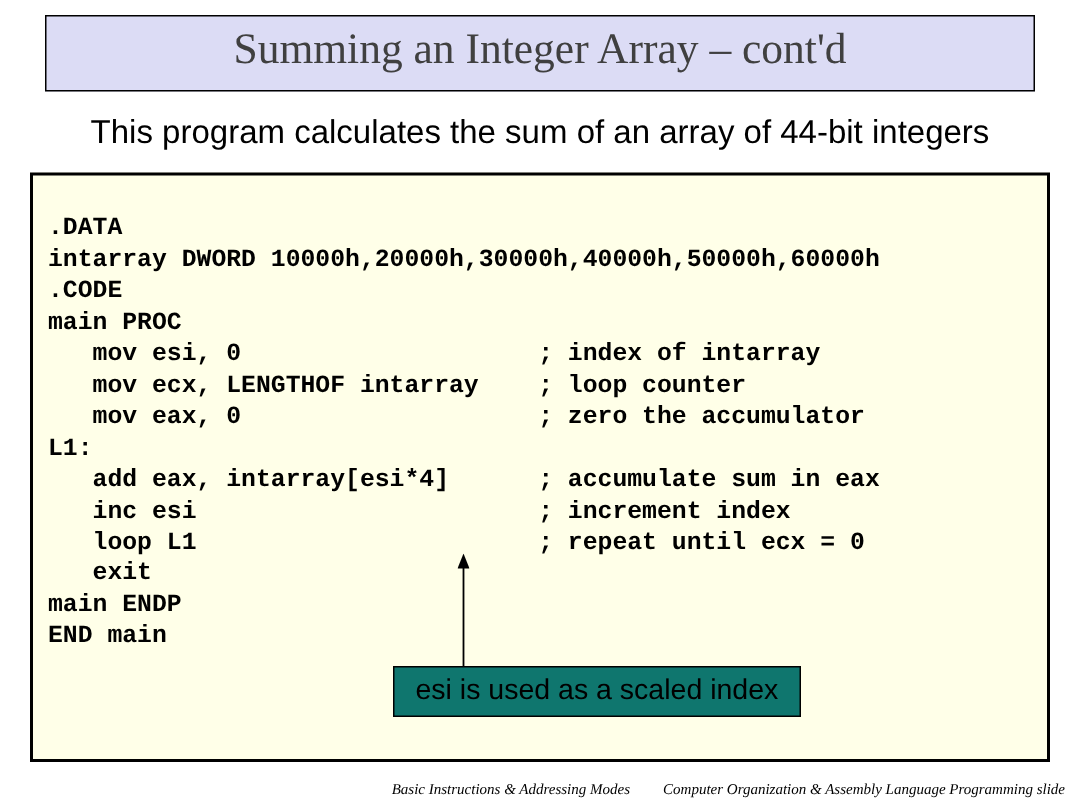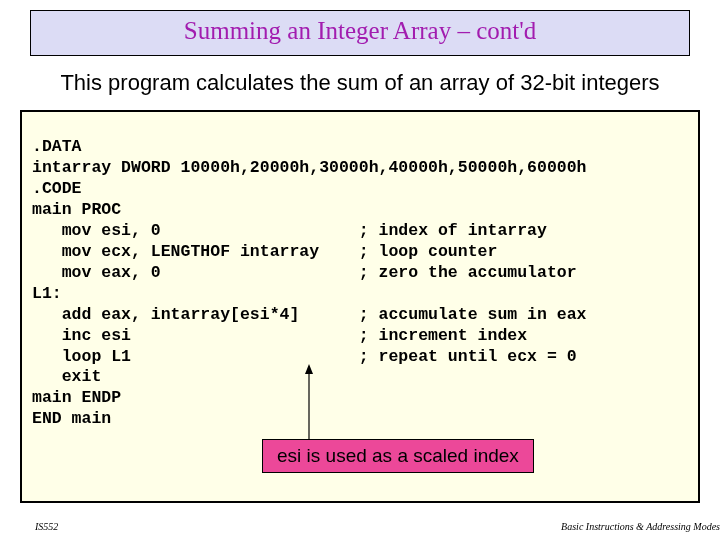--- a/index.html
+++ b/index.html
@@ -20,22 +20,22 @@
     border: 1.5px solid #000;
     background: #dcdcf5;
     text-align: center;
     margin: 0 auto 14px auto;
     width: 660px;
     padding: 6px 0 10px 0;
   }
   .title-box h1 {
     font-family: "Comic Sans MS", "Comic Sans", cursive;
     font-weight: normal;
-    font-size: 25px;
-    color: #a21caf;
+    font-size: 29px;
+    color: #404040;
   }
   .subtitle {
     text-align: center;
     font-size: 22px;
     color: #000;
     margin-bottom: 14px;
   }
   .code-box {
     border: 2px solid #000;
     background: #ffffe8;
@@ -46,21 +46,21 @@
     font-size: 16.5px;
     font-weight: bold;
     line-height: 1.27;
     color: #000;
     white-space: pre;
     position: relative;
   }
   .callout {
     position: absolute;
     border: 1.5px solid #000;
-    background: #ec4899;
+    background: #0f766e;
     font-family: Arial, Helvetica, sans-serif;
     font-weight: normal;
     font-size: 19px;
     padding: 4px 14px;
     left: 240px;
     bottom: 28px;
     white-space: nowrap;
   }
   .arrow-svg {
     position: absolute;
@@ -87,21 +87,21 @@
 </style>
 </head>
 <body>
 
 <div class="slide">
 
   <div class="title-box">
     <h1>Summing an Integer Array – cont'd</h1>
   </div>
 
-  <div class="subtitle">This program calculates the sum of an array of 32-bit integers</div>
+  <div class="subtitle">This program calculates the sum of an array of 44-bit integers</div>
 
   <div class="code-box"><span>.DATA
 intarray DWORD 10000h,20000h,30000h,40000h,50000h,60000h
 .CODE
 main PROC
    mov esi, 0                    ; index of intarray
    mov ecx, LENGTHOF intarray    ; loop counter
    mov eax, 0                    ; zero the accumulator
 L1:
    add eax, intarray[esi*4]      ; accumulate sum in eax
@@ -113,17 +113,17 @@
     <svg class="arrow-svg" viewBox="0 0 8 85" preserveAspectRatio="none">
       <line x1="4" y1="85" x2="4" y2="7" stroke="#000" stroke-width="1.2"></line>
       <polygon points="4,0 0,10 8,10" fill="#000"></polygon>
     </svg>
     <div class="callout">
       <span>esi is used as a scaled index</span>
     </div>
   </div>
 
   <div class="footer">
-    <div class="fl">IS552</div>
     <div class="fc">Basic Instructions &amp; Addressing Modes</div>
+    <div class="fr">Computer Organization &amp; Assembly Language Programming slide</div>
   </div>
 
 </div>
 
 </body></html>

